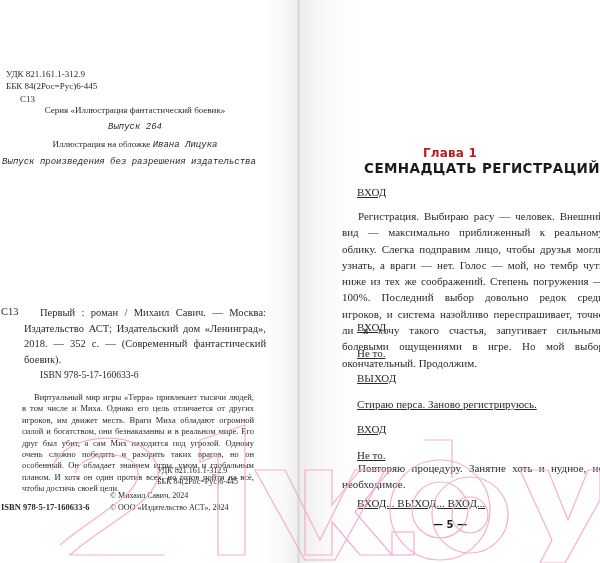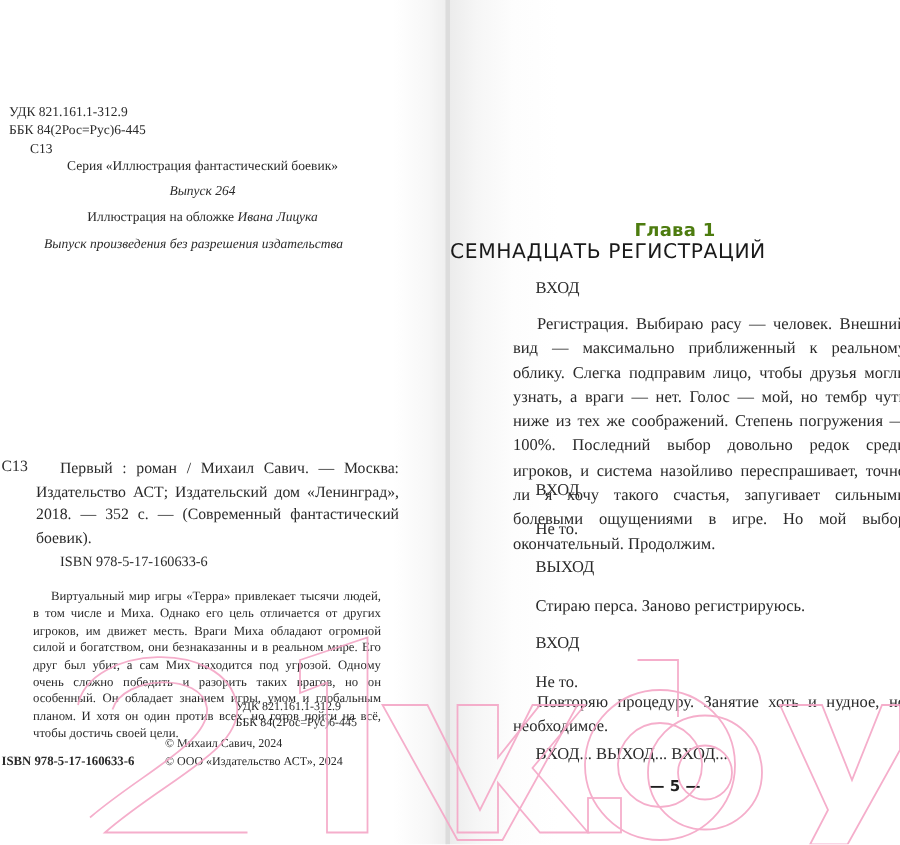--- a/index.html
+++ b/index.html
@@ -5,32 +5,32 @@
   html, body { margin:0; padding:0; }
   body { width:600px; height:563px; overflow:hidden; background:#ffffff; position:relative; font-family:"Liberation Serif","DejaVu Serif",serif; color:#2a2a2a; }
   .spread { position:absolute; left:0; top:0; width:600px; height:563px; }
   .page { position:absolute; top:0; height:563px; overflow:hidden; }
   .page-left { left:0; width:298px; background:linear-gradient(to right,#ffffff 0%,#ffffff 88%,#f7f7f7 96%,#eeeeee 100%); }
   .page-right { left:300px; width:300px; background:linear-gradient(to right,#ececec 0%,#f6f6f6 6%,#fdfdfd 14%,#ffffff 24%,#ffffff 100%); }
   .spine { position:absolute; left:297px; top:0; width:3px; height:563px; background:#dcdcdc; }
   .abs { position:absolute; white-space:nowrap; }
   .sm { font-size:9px; line-height:12px; }
   .xs { font-size:8px; line-height:11px; }
-  .it { font-style:italic; }
+  .it { font-style:italic;font-family:Liberation Mono, monospace; }
   .b { font-weight:bold; }
   .center { text-align:center; }
   .imprint { position:absolute; left:24px; width:242px; font-size:10.5px; line-height:15.5px; text-align:justify; }
   .imprint .first { text-indent:16px; }
   .annot { position:absolute; left:22px; width:232px; font-size:8.5px; line-height:11.4px; text-align:justify; }
   .annot p { margin:0; text-indent:12px; }
-  .chap-label { position:absolute; left:300px; width:300px; top:146px; text-align:center; font-family:"DejaVu Sans","Liberation Sans",sans-serif; font-size:12px; font-weight:bold; color:#4d7c0f; letter-spacing:0.2px; }
-  .chap-title { position:absolute; left:300px; width:300px; top:160px; text-align:left; font-family:"DejaVu Sans","Liberation Sans",sans-serif; font-size:13.5px; font-weight:normal; color:#1a1a1a; letter-spacing:0.4px; }
+  .chap-label { position:absolute; left:300px; width:300px; top:146px; text-align:center; font-family:"DejaVu Sans","Liberation Sans",sans-serif; font-size:12px; font-weight:bold; color:#b91c1c; letter-spacing:0.2px; }
+  .chap-title { position:absolute; left:300px; width:300px; top:160px; text-align:right; font-family:"DejaVu Sans","Liberation Sans",sans-serif; font-size:13.5px; font-weight:bold; color:#1a1a1a; letter-spacing:0.4px; }
   .body-p { position:absolute; left:342px; width:262px; font-size:11px; line-height:16.3px; text-align:justify; }
   .body-p.indent { text-indent:16px; }
-  .body-line { position:absolute; left:357px; font-size:11px; line-height:16px; white-space:nowrap; }
+  .body-line { position:absolute; left:357px; font-size:11px; line-height:16px; white-space:nowrap;text-decoration:underline; }
   .folio { position:absolute; left:300px; width:300px; top:519px; text-align:center; font-family:"DejaVu Sans","Liberation Sans",sans-serif; font-size:10px; font-weight:bold; color:#1e1e1e; }
   .watermark { position:absolute; left:0; top:0; width:600px; height:563px; pointer-events:none; }
 </style>
 </head>
 <body>
 
 <div class="spread">
 
   <div class="page page-left">
     <div class="abs sm" style="left:6px;top:68px;">УДК 821.161.1-312.9</div>

